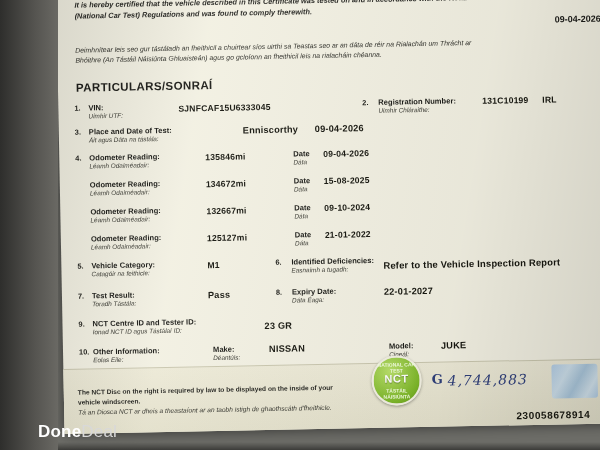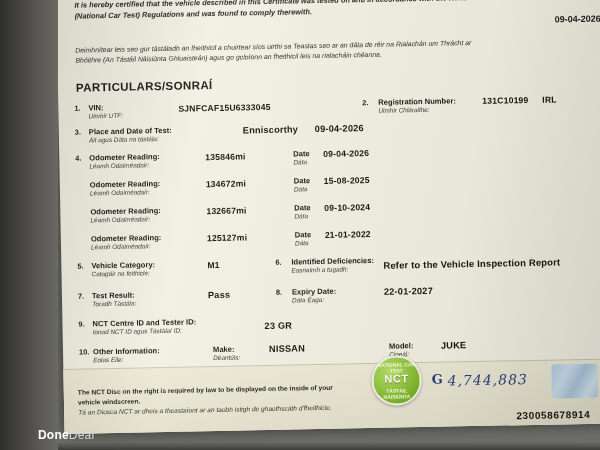--- a/index.html
+++ b/index.html
@@ -263,21 +263,21 @@
     bottom: 46px;
     font-size: 9px;
     font-weight: bold;
     color: #16160f;
   }
   
   .brand {
     position: absolute;
     left: 6px;
     bottom: 8px;
-    font-size: 12px;
+    font-size: 17px;
     color: rgba(255,255,255,.82);
     font-weight: bold;
     letter-spacing: .2px;
     font-family: "Liberation Sans", sans-serif;
     z-index: 20;
     padding-left: 32px;
   }
   .brand .d1 { color: #ffffff; }
   .brand .d2 { color: #d8d8d8; font-weight: normal; }
   

